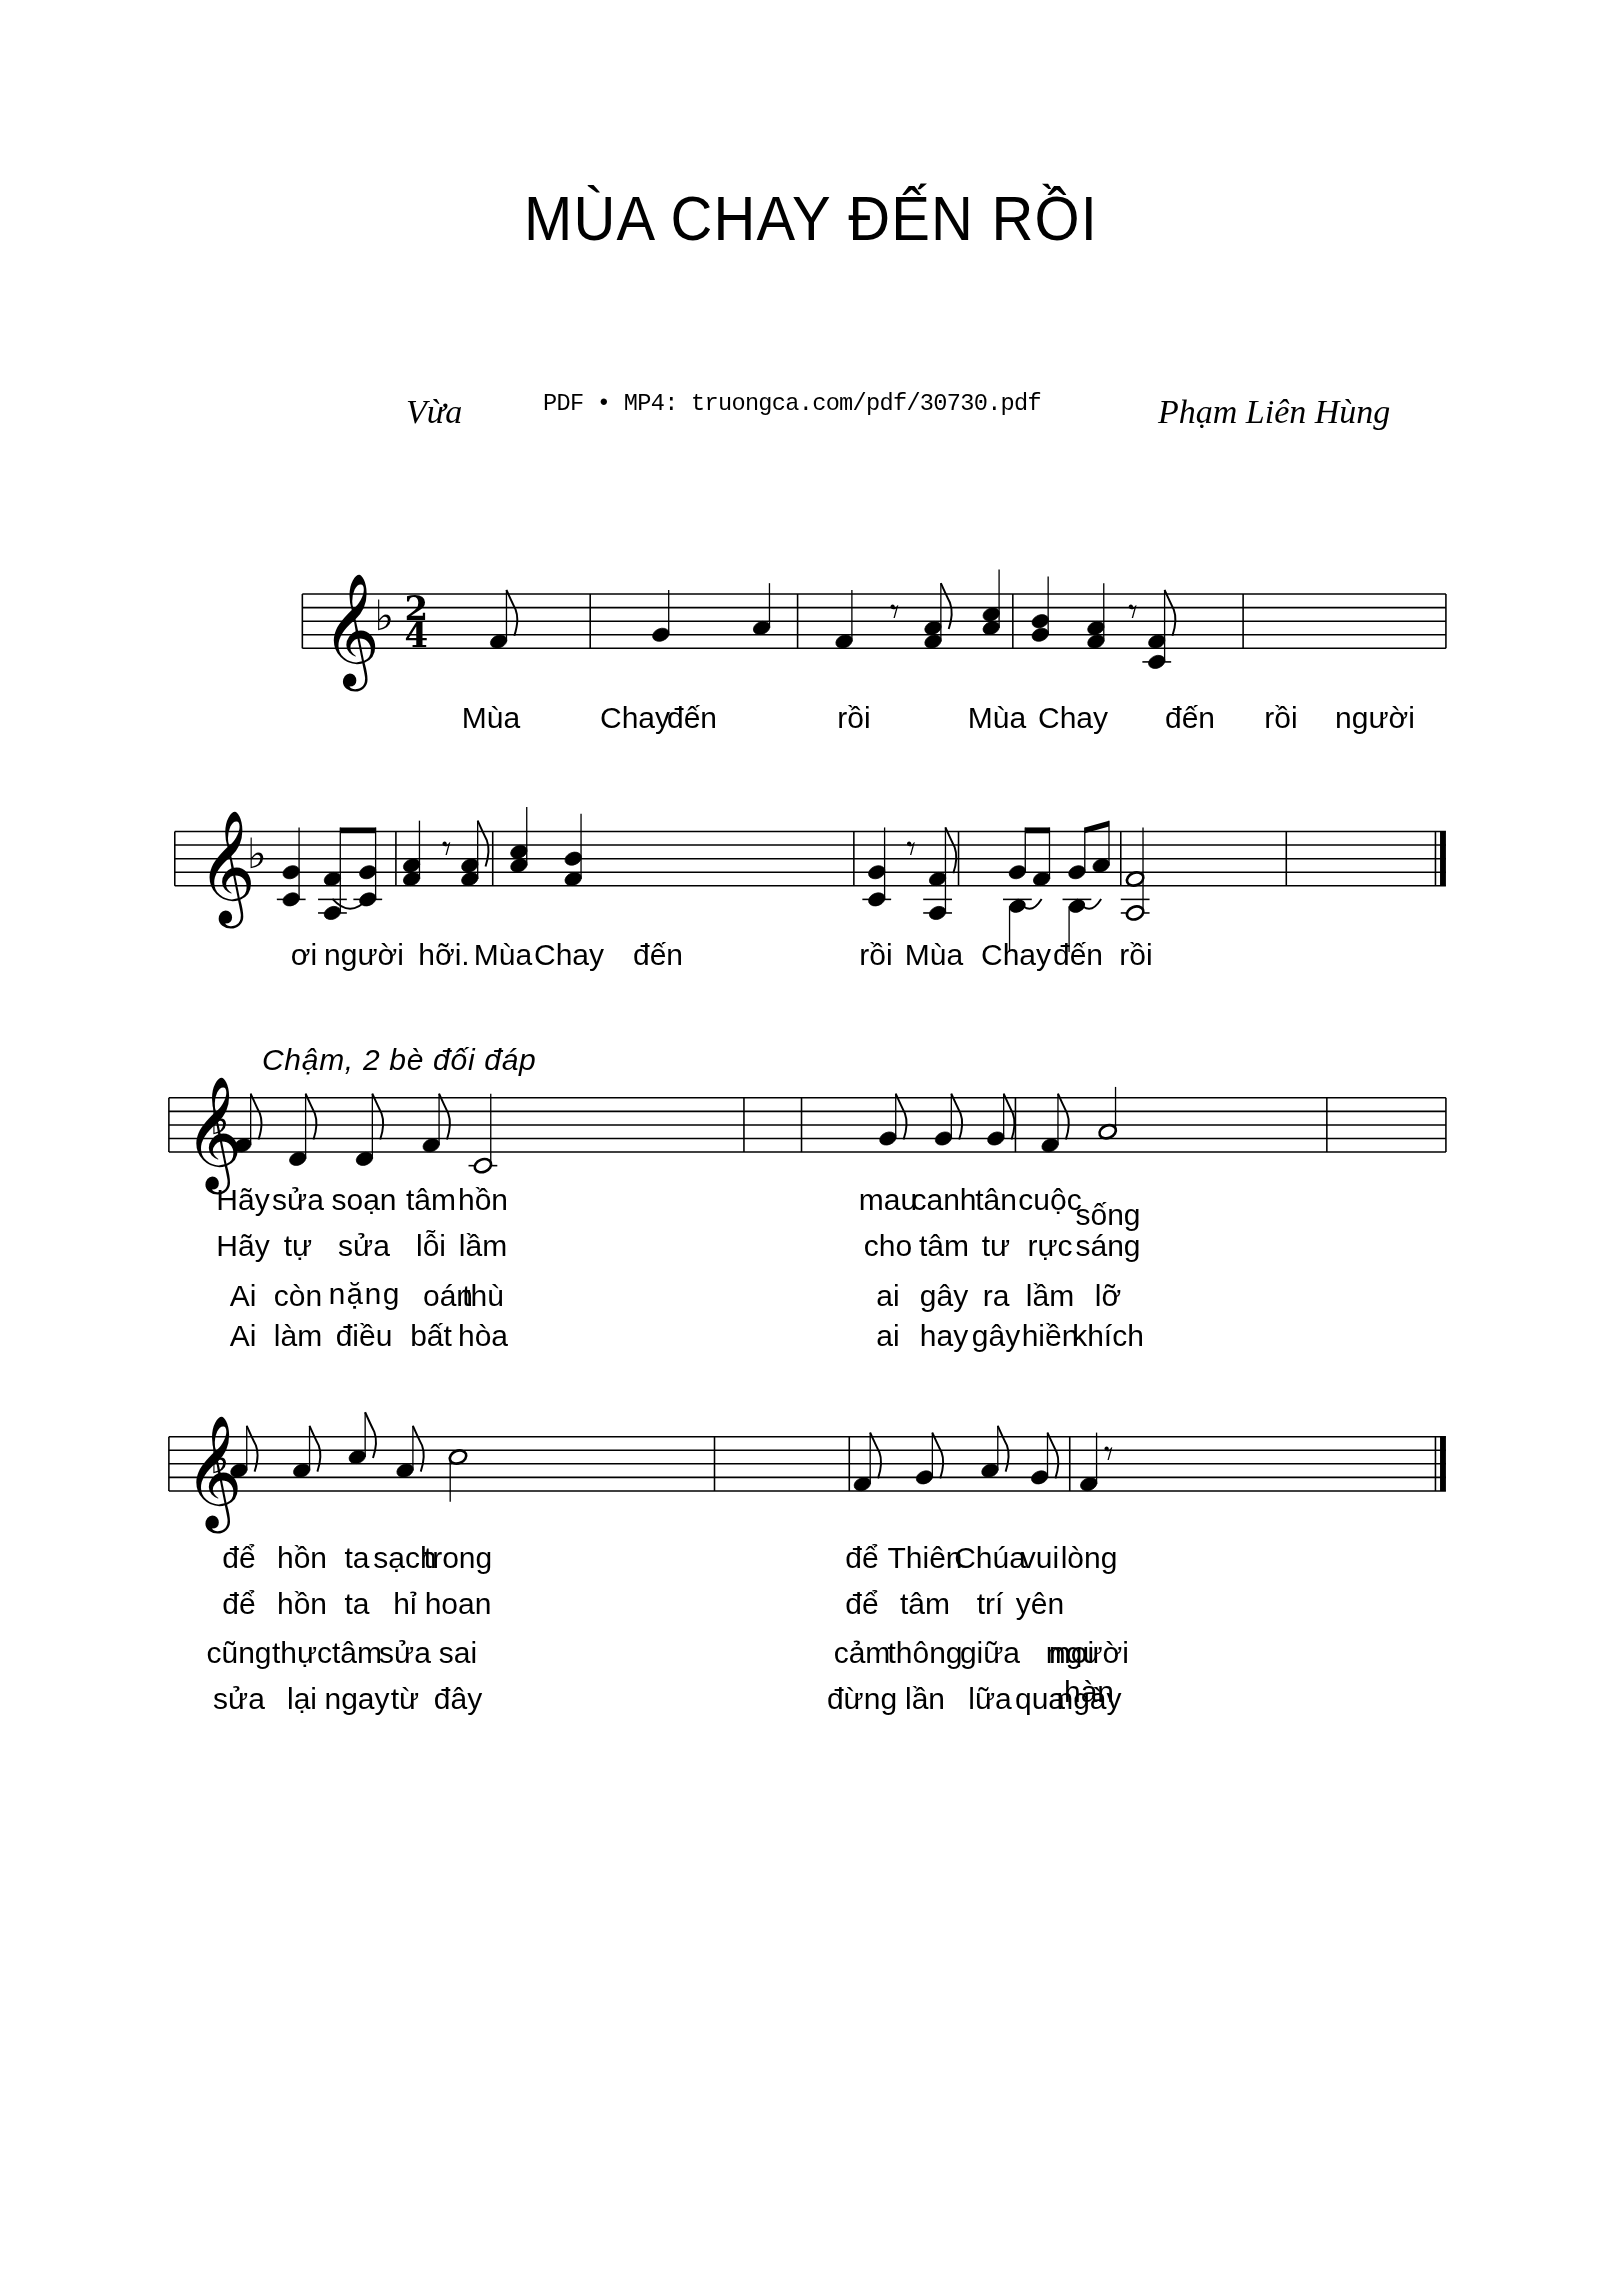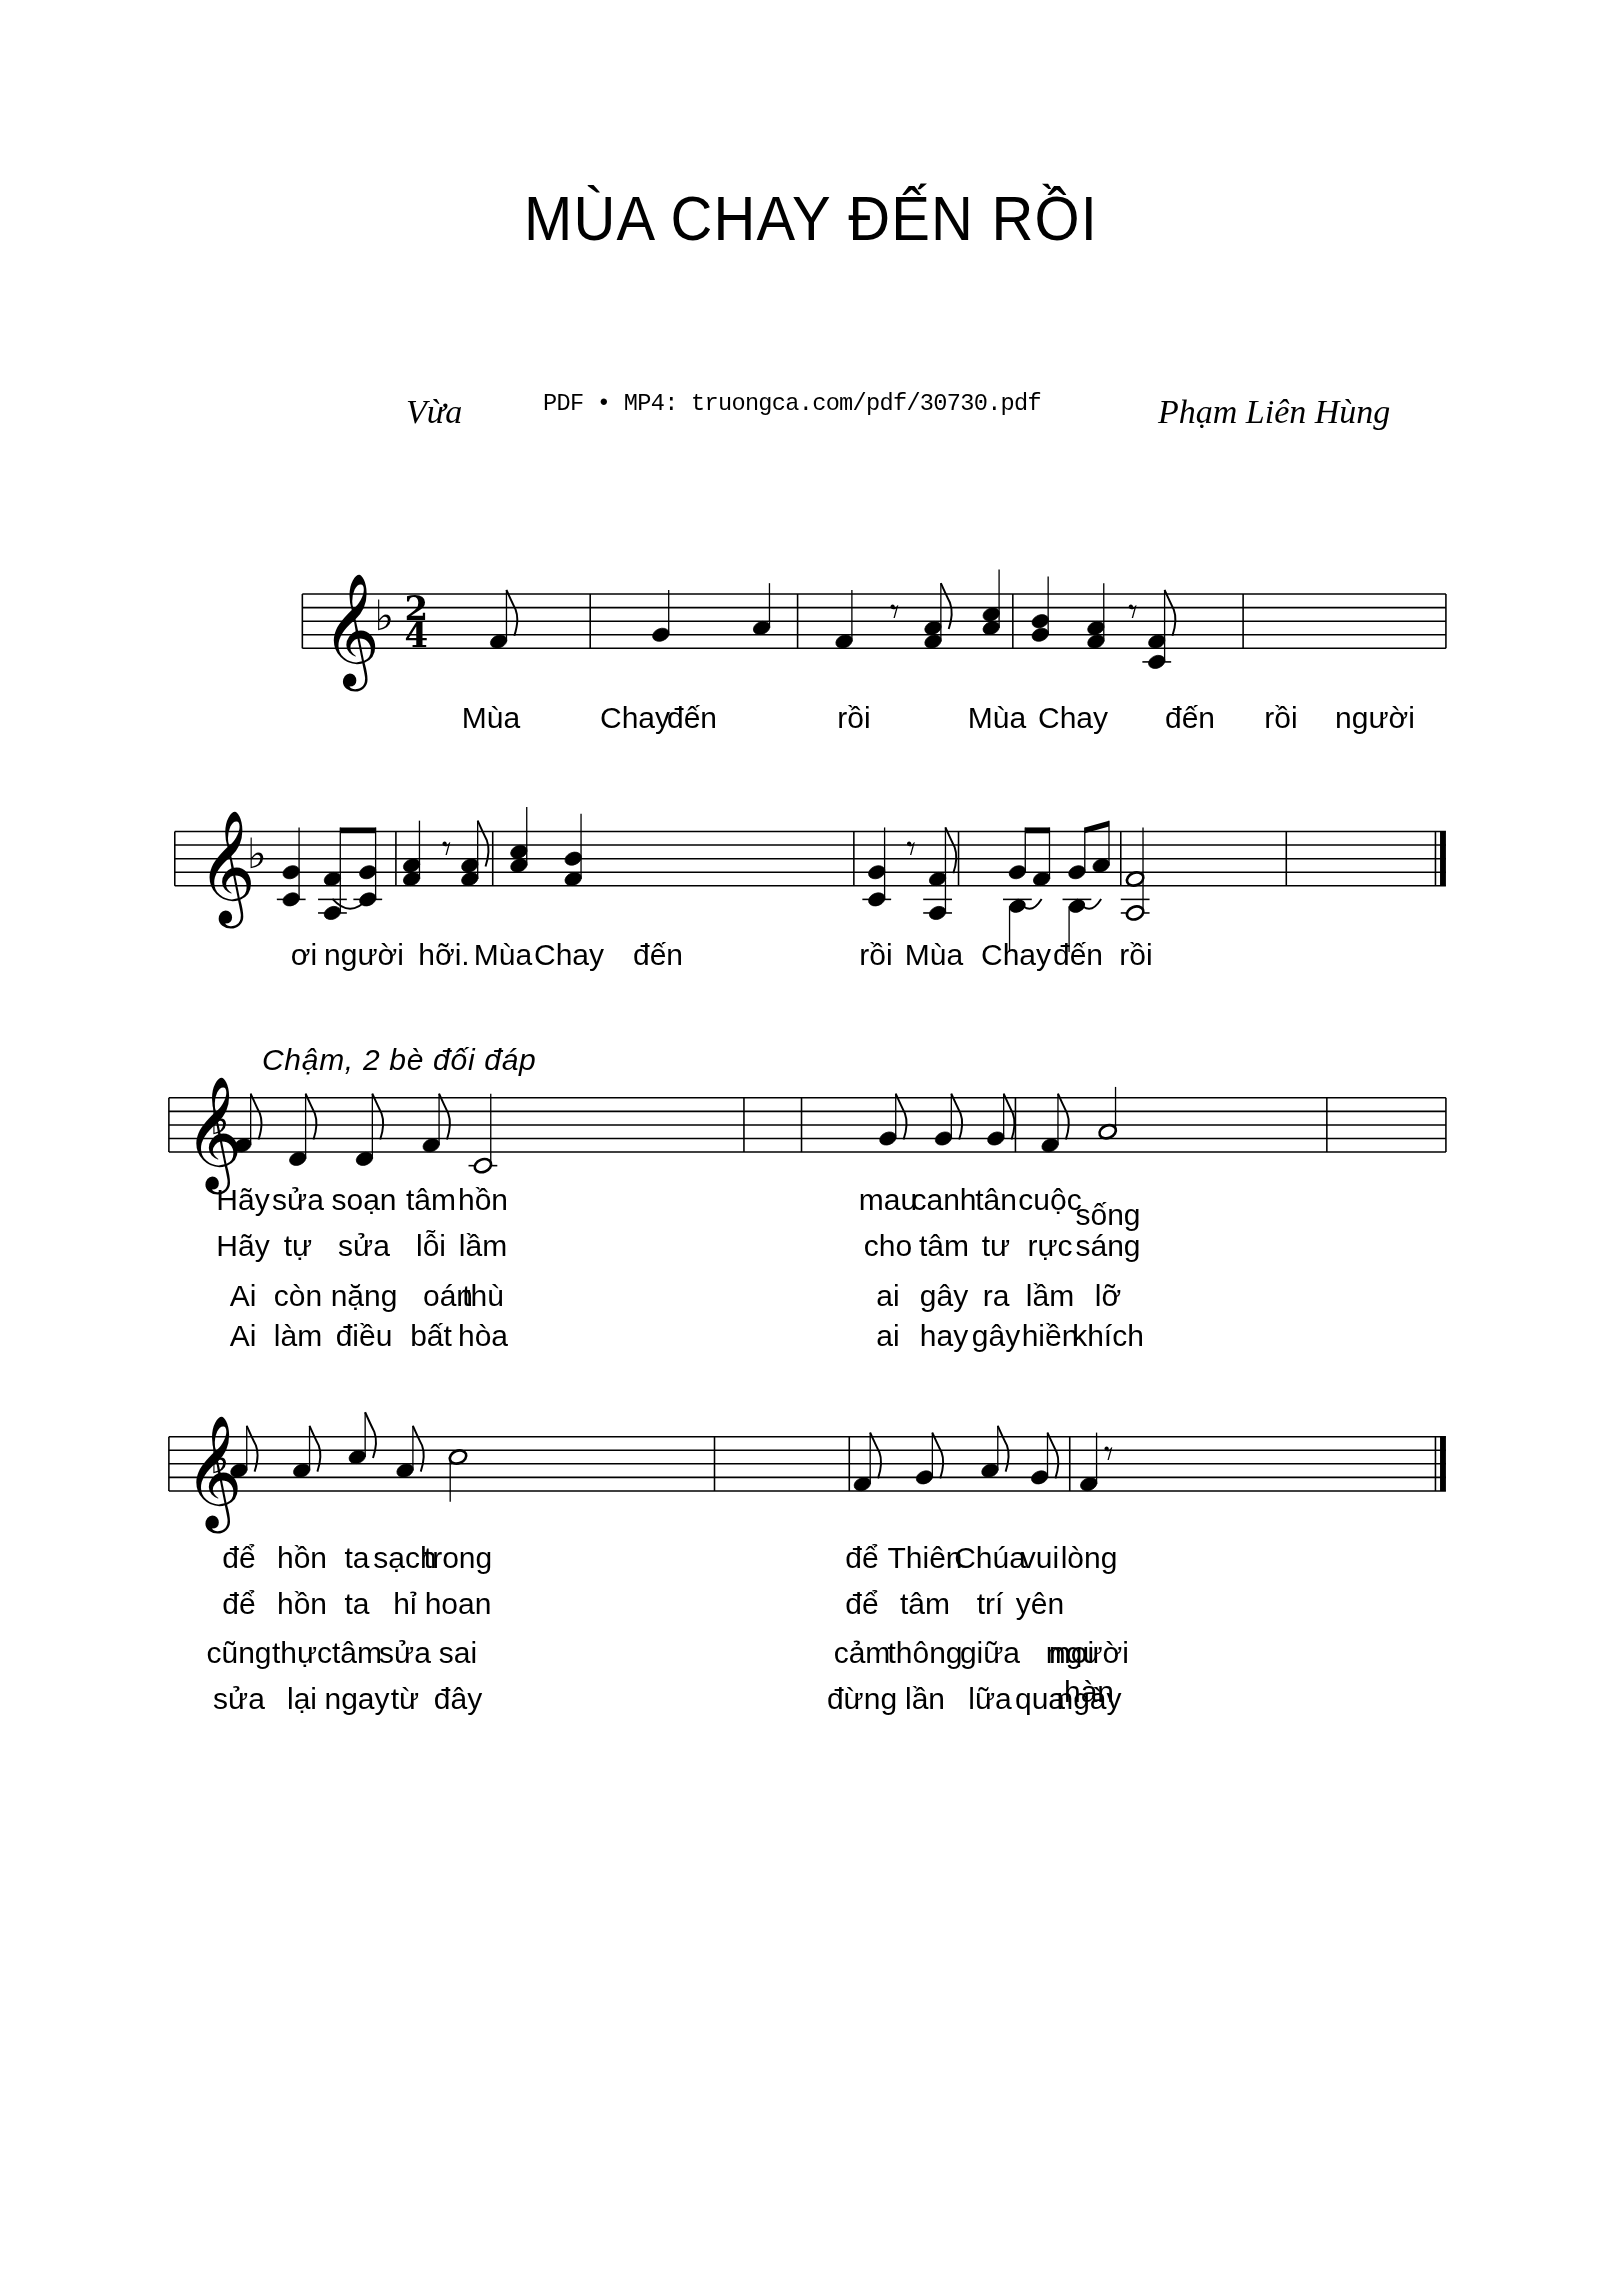--- a/index.html
+++ b/index.html
@@ -372,21 +372,21 @@
       <div class="lyric" style="left: 364px; top: 1229px;">sửa</div>
       <div class="lyric" style="left: 431px; top: 1229px;">lỗi</div>
       <div class="lyric" style="left: 483px; top: 1229px;">lầm</div>
       <div class="lyric" style="left: 888px; top: 1229px;">cho</div>
       <div class="lyric" style="left: 944px; top: 1229px;">tâm</div>
       <div class="lyric" style="left: 996px; top: 1229px;">tư</div>
       <div class="lyric" style="left: 1050px; top: 1229px;">rực</div>
       <div class="lyric" style="left: 1108px; top: 1229px;">sáng</div>
       <div class="lyric" style="left: 243px; top: 1279px;">Ai</div>
       <div class="lyric" style="left: 298px; top: 1279px;">còn</div>
-      <div class="lyric" style="left: 364px; top: 1279px;">nặng</div>
+      <div class="lyric" style="left: 364px; top: 1279px; font-family: Liberation Mono, monospace;">nặng</div>
       <div class="lyric" style="left: 448px; top: 1279px;">oán</div>
       <div class="lyric" style="left: 483px; top: 1279px;">thù</div>
       <div class="lyric" style="left: 888px; top: 1279px;">ai</div>
       <div class="lyric" style="left: 944px; top: 1279px;">gây</div>
       <div class="lyric" style="left: 996px; top: 1279px; text-align: right;">ra</div>
       <div class="lyric" style="left: 1050px; top: 1279px;">lầm</div>
       <div class="lyric" style="left: 1108px; top: 1279px;">lỡ</div>
       <div class="lyric" style="left: 243px; top: 1319px;">Ai</div>
       <div class="lyric" style="left: 298px; top: 1319px;">làm</div>
       <div class="lyric" style="left: 364px; top: 1319px;">điều</div>

